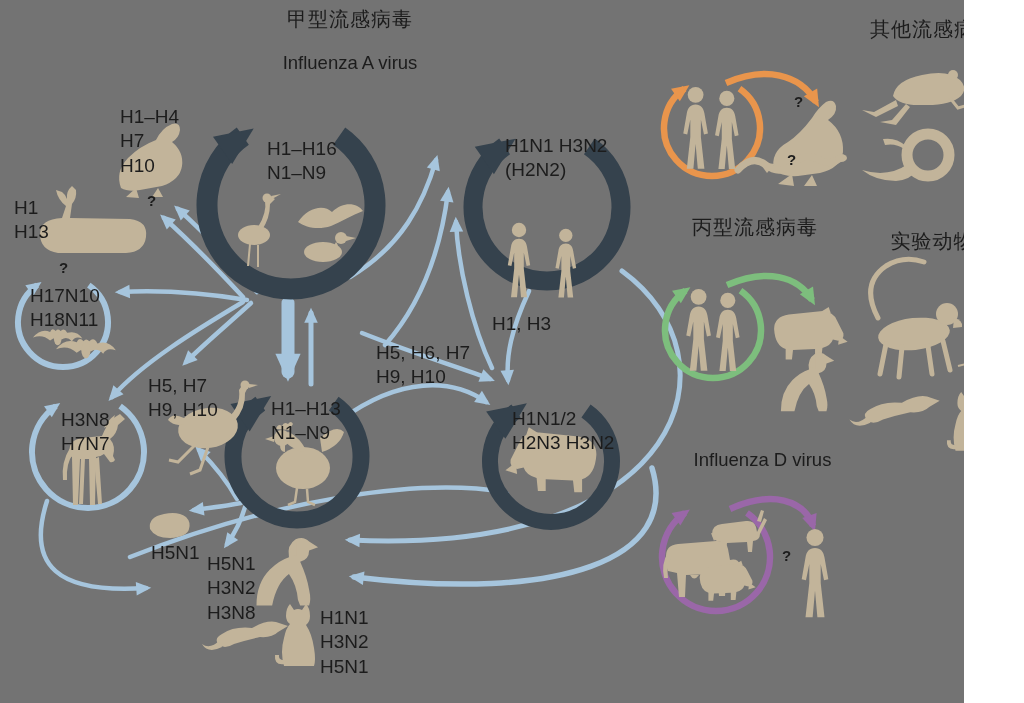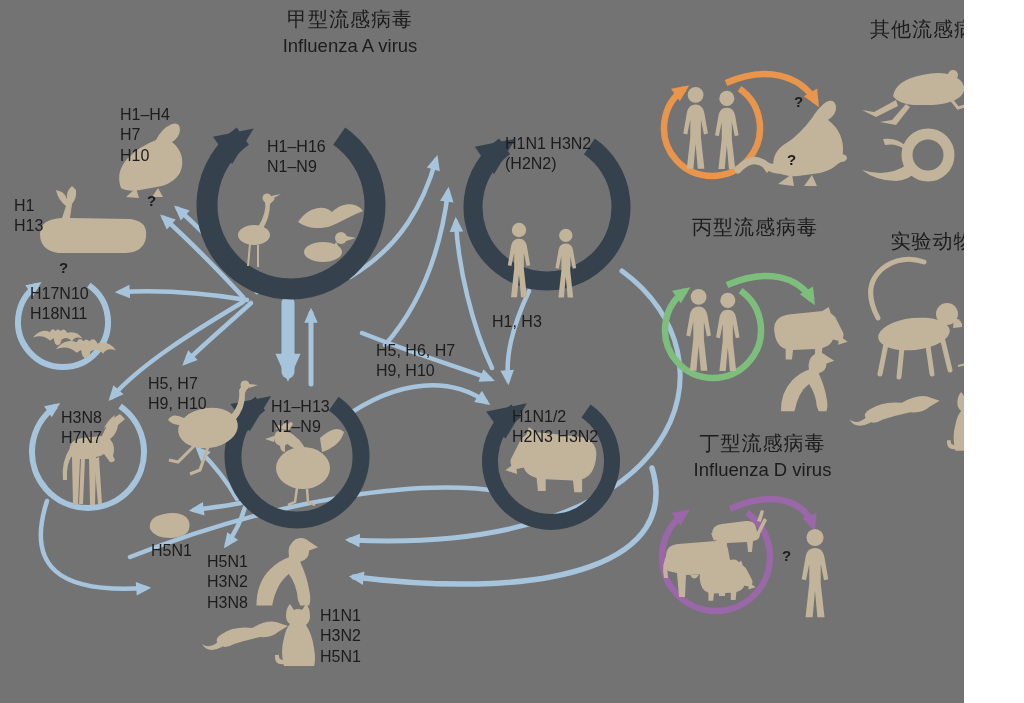--- a/index.html
+++ b/index.html
@@ -1,23 +1,23 @@
 <!DOCTYPE html>
 <html><head>
 <meta charset="utf-8">
 <style>
   html,body{margin:0;padding:0;background:#fff;}
   .canvas{position:relative;width:964px;height:703px;background:#737373;overflow:hidden;
           font-family:"Liberation Sans",sans-serif;color:#1c1c1c;}
   svg{position:absolute;left:0;top:0;}
-  .lbl{position:absolute;font-size:16px;line-height:1.28;white-space:pre-line;color:#1c1c1c;}
+  .lbl{position:absolute;font-size:19px;line-height:1.28;white-space:pre-line;color:#1c1c1c;}
   .q{font-size:15px;font-weight:bold;}
   .ttl{position:absolute;text-align:center;}
   .ttl .zh{font-size:20px;letter-spacing:1px;}
-  .ttl .en{font-size:18.5px;margin-top:2px;}
+  .ttl .en{font-size:18.5px;margin-top:19px;}
 </style>
 </head>
 <body>
 
 <div class="canvas">
 
 <svg width="1024" height="703" viewBox="0 0 1024 703">
   <defs>
     <marker id="mdark" markerUnits="userSpaceOnUse" markerWidth="40" markerHeight="38" viewBox="0 0 10 10" refX="6.5" refY="5" orient="auto">
       <path d="M0,0.6 L10,5 L0,9.4 Z" fill="#35424d"></path>
@@ -248,21 +248,20 @@
   <div class="ttl" style="left:858px;top:10px;width:150px;margin-top:6px;">
     <div class="zh">其他流感病毒</div>
   </div>
   <div class="ttl" style="left:660px;top:214px;width:190px;">
     <div class="zh">丙型流感病毒</div>
   </div>
   <div class="ttl" style="left:870px;top:228px;width:125px;">
     <div class="zh">实验动物</div>
   </div>
   <div class="ttl" style="left:665px;top:430px;width:195px;">
-    <div class="zh">丁型流感病毒</div>
     <div class="en">Influenza D virus</div>
   </div>
 
   <div class="lbl" style="left:267px;top:137px;">H1–H16
 N1–N9</div>
   <div class="lbl" style="left:120px;top:105px;">H1–H4
 H7
 H10</div>
   <div class="lbl" style="left:14px;top:196px;">H1
 H13</div>

